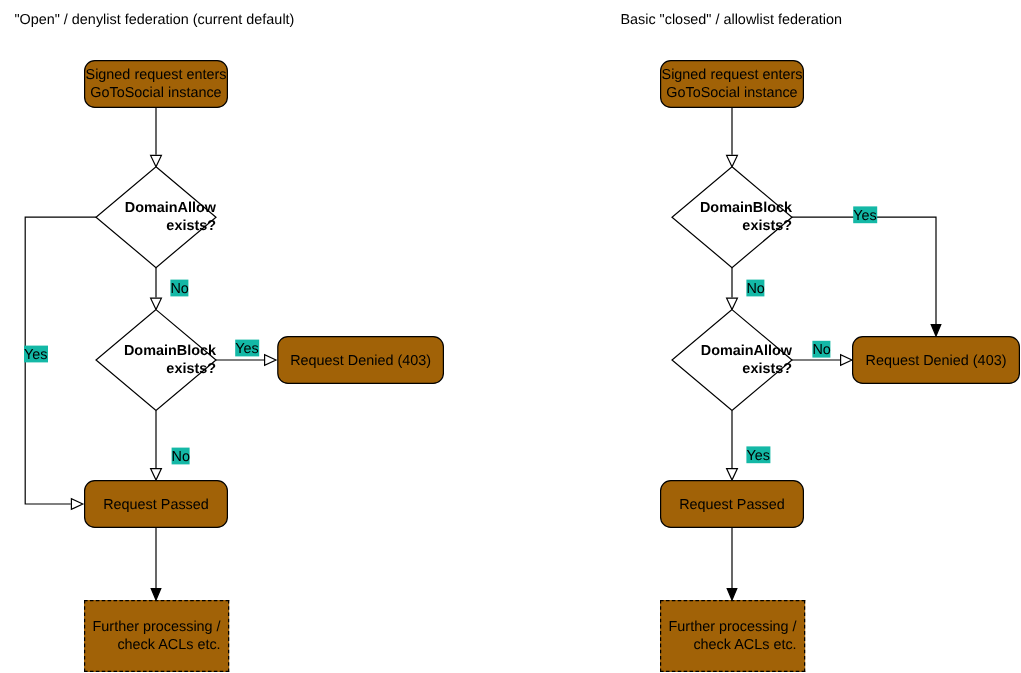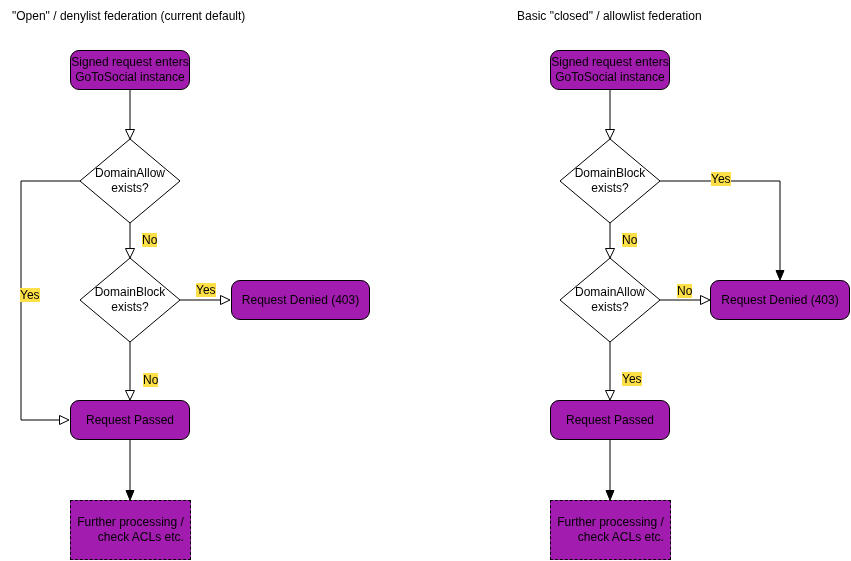--- a/index.html
+++ b/index.html
@@ -47,45 +47,46 @@
   .chart-title {
     position: absolute;
     white-space: nowrap;
     line-height: 14px;
   }
   .box {
     position: absolute;
     box-sizing: border-box;
     border: 1px solid #000000;
     border-radius: 9px;
-    background: #a21caf;
+    background: #a16207;
     display: flex;
     align-items: center;
     justify-content: center;
     text-align: center;
     white-space: pre-line;
     line-height: 15px;
   }
   .box.dashed {
     border-style: dashed;
     border-radius: 0;
     text-align: right;
   }
   .diamond-label {
     position: absolute;
     width: 100px;
-    text-align: center;
+    text-align: right;
     white-space: pre-line;
     line-height: 15px;
+    font-weight: bold;
   }
   .edge-label {
     position: absolute;
     white-space: nowrap;
     line-height: 14px;
-    background: #fde047;
+    background: #14b8a6;
   }
 </style>
 </head>
 <body>
 
 <div class="canvas">
 
   <svg class="edges-svg" viewBox="0 0 851 561" xmlns="http://www.w3.org/2000/svg">
 
     <g>

